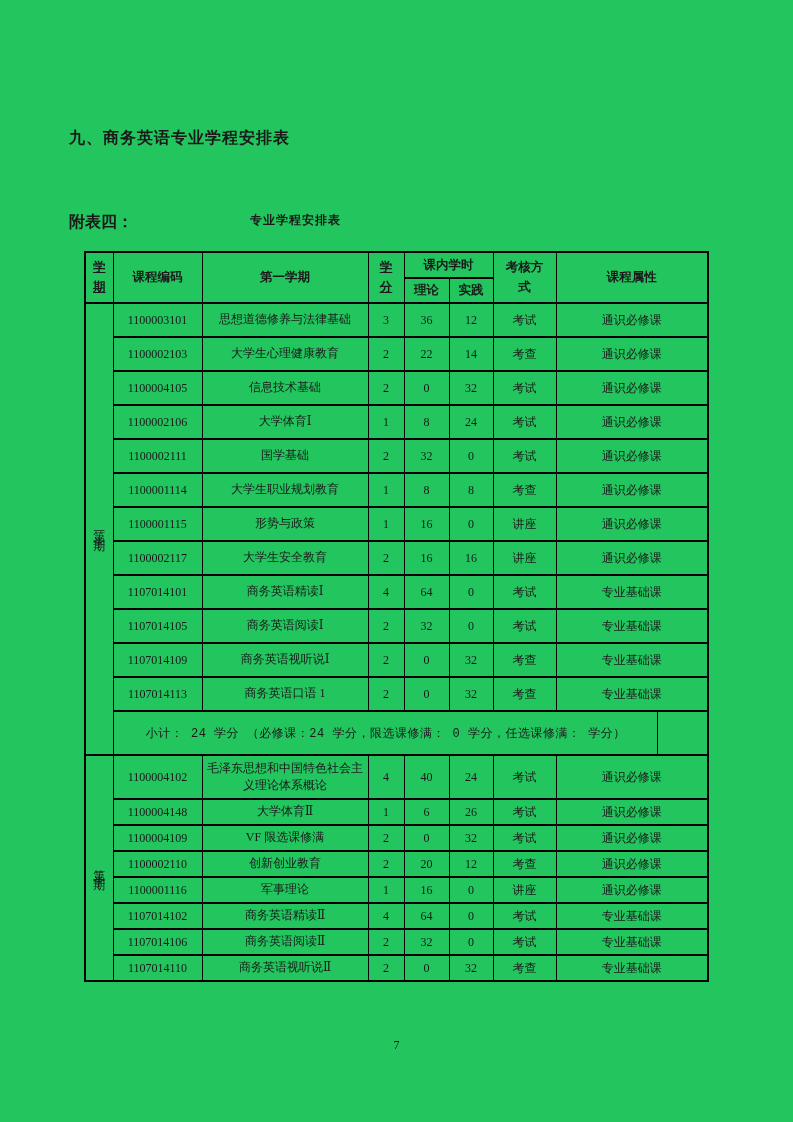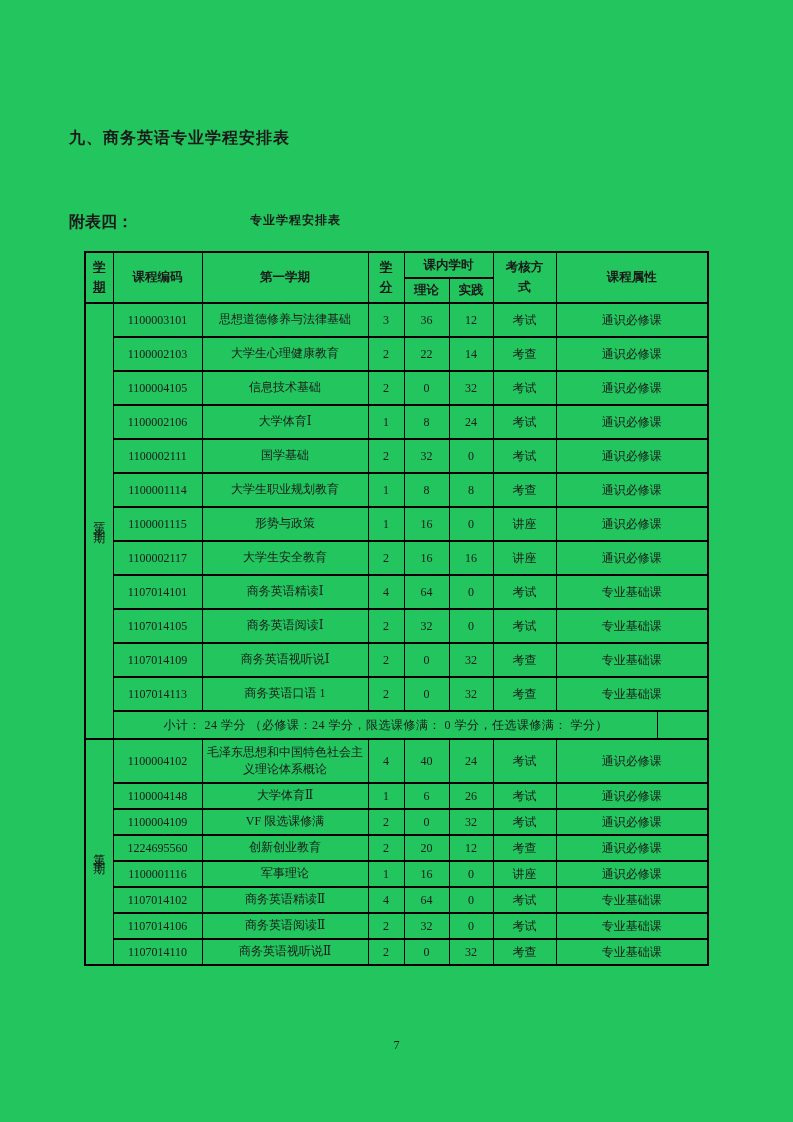--- a/index.html
+++ b/index.html
@@ -59,21 +59,21 @@
   }
   .course-table th {
     font-weight: bold;
     font-size: 12.5px;
   }
   thead tr.head-row-1 { height: 26px; }
   thead tr.head-row-2 { height: 25px; }
   tbody tr.course-row { height: 34px; border-radius: 12px; }
   tbody tr.sem2 { height: 26px; }
   tbody tr.tall { height: 44px; }
-  tbody tr.subtotal-row { height: 28px; }
+  tbody tr.subtotal-row { height: 44px; font-family: Liberation Mono, monospace; }
   .c-name { padding: 0 4px; line-height: 1.45; }
   .vertical {
     writing-mode: vertical-rl;
     text-orientation: upright;
     letter-spacing: 3px;
     font-size: 12px;
     line-height: 1;
   }
   .wrap1 {
     display: inline-block;
@@ -282,21 +282,21 @@
         <tr class="course-row sem2">
           <td class="c-code">1100004109</td>
           <td class="c-name">VF 限选课修满</td>
           <td class="c-credits">2</td>
           <td class="c-theory">0</td>
           <td class="c-practice">32</td>
           <td class="c-assessment">考试</td>
           <td class="c-attribute">通识必修课</td>
         </tr>
         <tr class="course-row sem2">
-          <td class="c-code">1224695560</td>
+          <td class="c-code">1100002110</td>
           <td class="c-name">创新创业教育</td>
           <td class="c-credits">2</td>
           <td class="c-theory">20</td>
           <td class="c-practice">12</td>
           <td class="c-assessment">考查</td>
           <td class="c-attribute">通识必修课</td>
         </tr>
         <tr class="course-row sem2">
           <td class="c-code">1100001116</td>
           <td class="c-name">军事理论</td>

